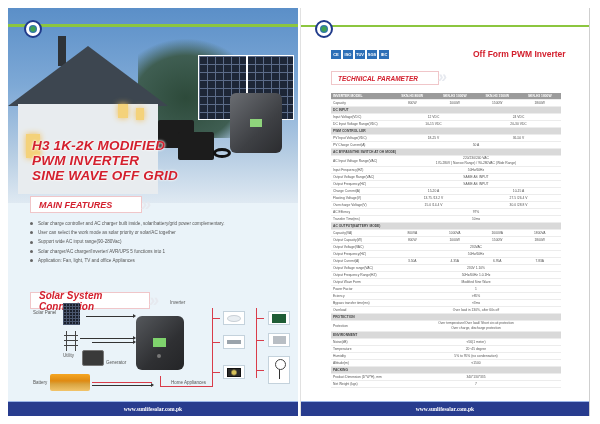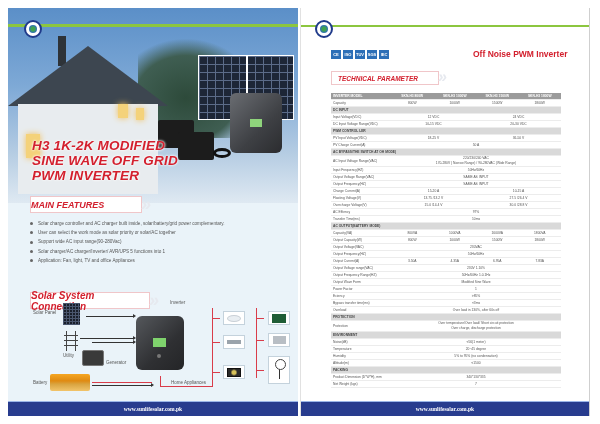--- a/index.html
+++ b/index.html
@@ -21,21 +21,21 @@
   .solar-panels { position: absolute; left: 190px; top: 47px; width: 96px; height: 65px; background: #1d2636; border: 1px solid #ffffff; background-image: linear-gradient(#5b6b88 1px, transparent 1px), linear-gradient(90deg, #5b6b88 1px, transparent 1px); background-size: 8px 8px; }
   .solar-panels::after { content: ""; position: absolute; left: 47px; top: 0; width: 2px; height: 100%; background: #ffffff; }
   .batteries { position: absolute; left: 150px; top: 112px; width: 70px; height: 45px; }
   .battery { position: absolute; width: 36px; height: 28px; background: #1c1c1c; border-radius: 2px; }
   .cable-coil { position: absolute; left: 205px; top: 140px; width: 18px; height: 10px; border-radius: 50%; border: 3px solid #111; }
   .inverter-hero { position: absolute; left: 222px; top: 85px; width: 52px; height: 60px; background: linear-gradient(135deg, #6a6d72 0%, #3e4044 60%, #2b2c2f 100%); border-radius: 6px; }
   .inverter-hero .screen { position: absolute; left: 20px; top: 26px; width: 12px; height: 8px; background: #8fd47c; }
   .hero-title { position: absolute; left: 24px; top: 130px; color: #d3202e; font-weight: bold; font-style: italic; font-size: 13.5px; line-height: 15px; text-transform: uppercase; text-shadow: 0 0 2px #fff, 0 0 3px #fff; letter-spacing: 0.2px; }
   .hero-title div { white-space: nowrap; }
 
-  .section-tab { position: absolute; height: 17px; background: #ffffff; border: 1px solid #f0c6c9; display: flex; align-items: center; color: #d3202e; font-weight: bold; font-style: italic; font-size: 9px; }
+  .section-tab { position: absolute; height: 17px; background: #ffffff; border: 1px solid #f0c6c9; display: flex; align-items: center; padding-left: 8px; color: #d3202e; font-weight: bold; font-style: italic; font-size: 9px; }
   .section-tab::after { content: "»"; position: absolute; right: -10px; top: -3px; color: #e6e9ef; font-size: 18px; }
   .features-tab { left: 22px; top: 188px; width: 112px; }
   .connection-tab { left: 22px; top: 284px; width: 120px; font-size: 10px; }
 
   .features { position: absolute; left: 22px; top: 211px; width: 260px; list-style: none; }
   .features li { font-size: 4.6px; color: #555; line-height: 9.2px; display: flex; align-items: center; white-space: nowrap; }
   .features li .bullet { display: inline-block; width: 3px; height: 3px; background: #666; margin-right: 5px; border-radius: 50%; }
 
   .diagram { position: absolute; left: 0; top: 290px; width: 290px; height: 95px; }
   .d-label { position: absolute; font-size: 4.5px; color: #555; white-space: nowrap; }
@@ -104,22 +104,22 @@
       <div class="batteries">
         <div class="battery" style="left:0;top:0;"></div>
         <div class="battery" style="left:20px;top:12px;"></div>
       </div>
       <div class="cable-coil"></div>
       <div class="inverter-hero">
         <div class="screen"></div>
       </div>
       <div class="hero-title">
         <div>H3 1K-2K MODIFIED</div>
+        <div>PWM INVERTER</div>
         <div>SINE WAVE OFF GRID</div>
-        <div>PWM INVERTER</div>
       </div>
     </div>
 
     <div class="section-tab features-tab">MAIN FEATURES</div>
 
     <ul class="features">
       <li>
           <span class="bullet"></span>
           <span>Solar charge controller and AC charger built inside, solar/battery/grid power complementary.</span>
         </li>
@@ -206,21 +206,21 @@
   <div class="page-right">
     <div class="pr-green"></div>
     <div class="pr-logo"></div>
     <div class="certs">
       <div class="cert">CE</div>
       <div class="cert">ISO</div>
       <div class="cert">TUV</div>
       <div class="cert">SGS</div>
       <div class="cert">IEC</div>
     </div>
-    <div class="product-title">Off Noise PWM Inverter</div>
+    <div class="product-title">Off Form PWM Inverter</div>
     <div class="tech-tab">TECHNICAL PARAMETER</div>
 
     <table class="spec-table">
       <tbody>
           <tr class="head">
         <td class="label">INVERTER MODEL</td>
         <td>SKN-H3 800W</td>
         <td>SKN-H3 1000W</td>
         <td>SKN-H3 1500W</td>
         <td>SKN-H3 1800W</td>

